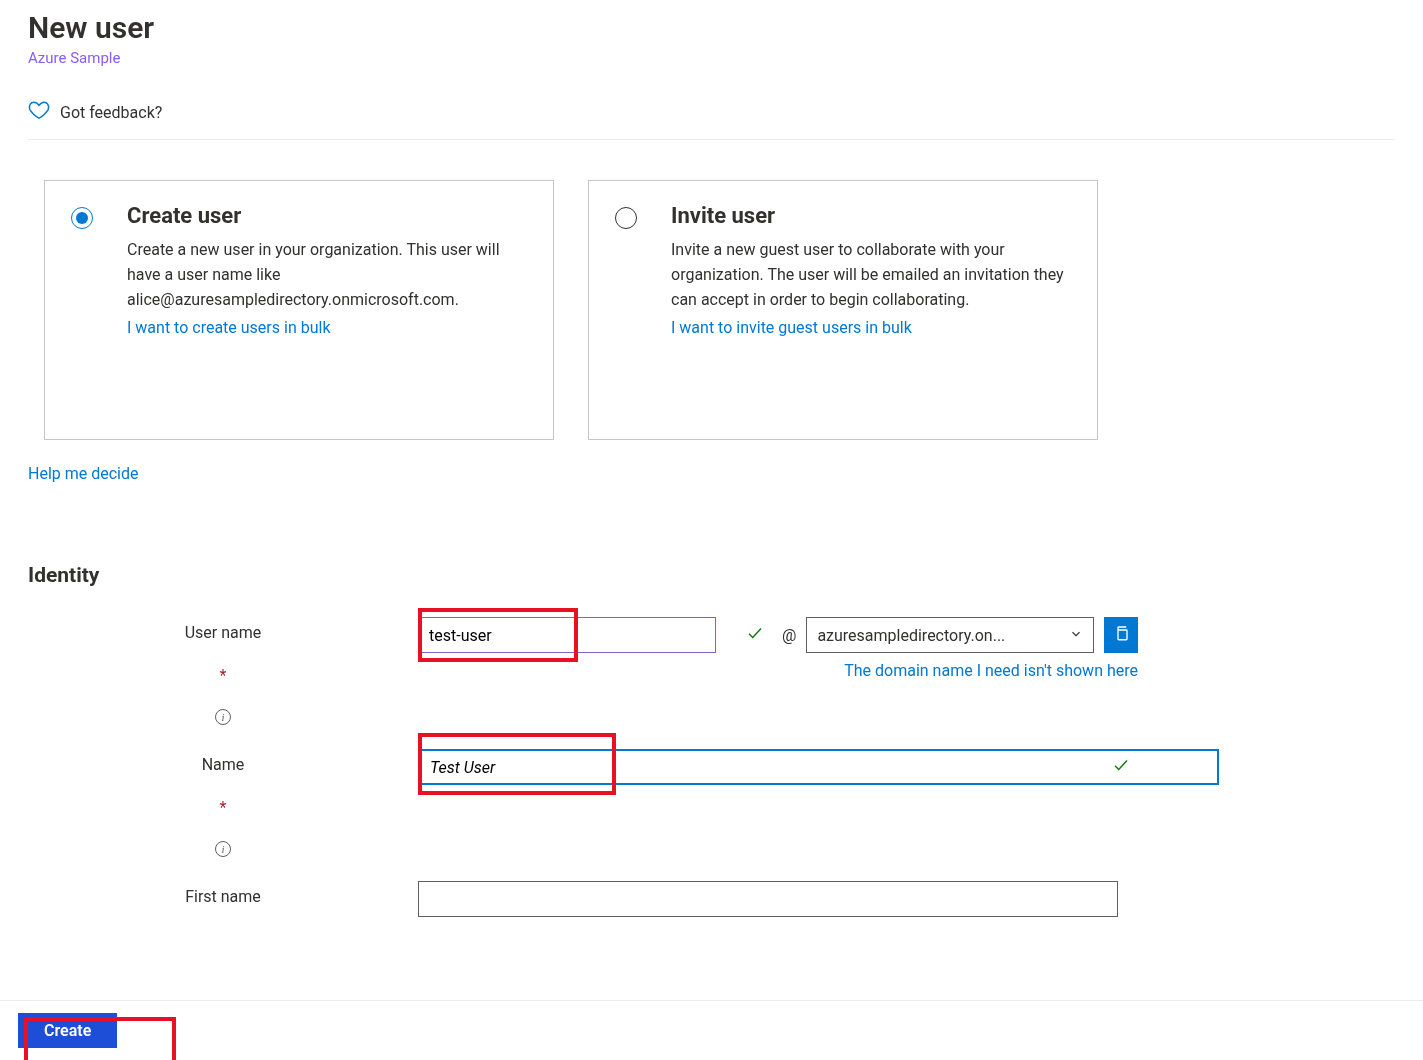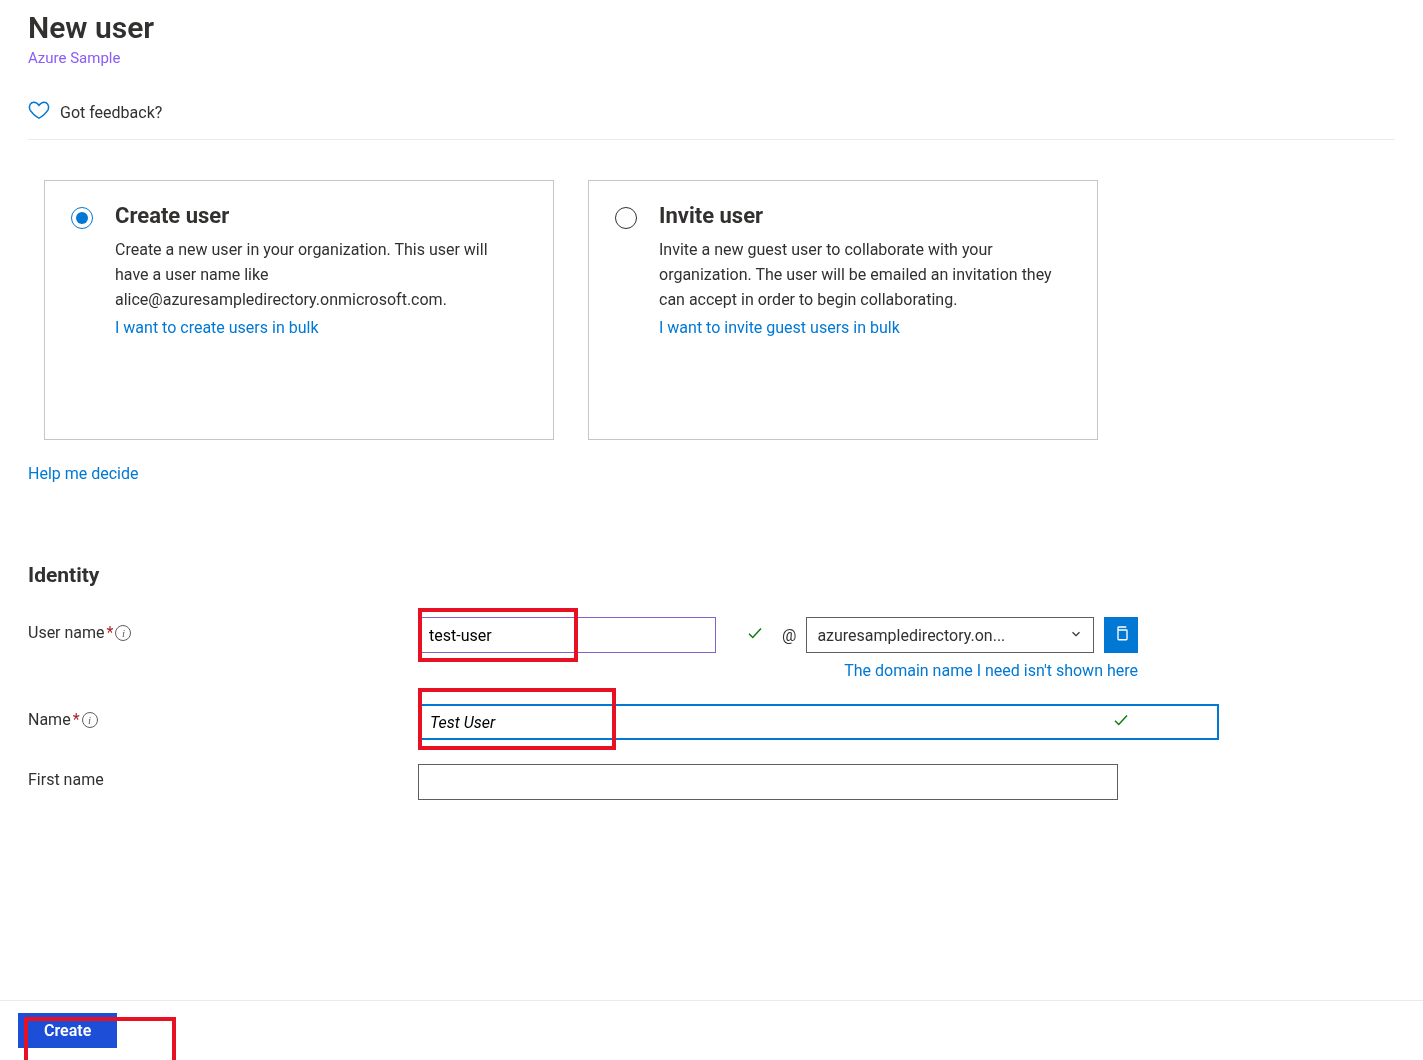--- a/index.html
+++ b/index.html
@@ -41,21 +41,21 @@
     gap: 34px;
     margin-bottom: 24px;
     padding-left: 16px;
   }
   .option-card {
     border: 1px solid #c8c6c4;
     width: 510px;
     min-height: 260px;
     padding: 22px 26px;
     display: flex;
-    gap: 22px;
+    gap: 34px;
     cursor: pointer;
   }
   .radio-outer {
     width: 22px; height: 22px;
     border: 1.5px solid #323130;
     border-radius: 50%;
     display: flex; align-items: center; justify-content: center;
     flex-shrink: 0;
     margin-top: 4px;
   }
@@ -95,23 +95,24 @@
   }
   .field-row {
     display: flex;
     align-items: flex-start;
     margin-bottom: 24px;
   }
   .field-label-col {
     width: 390px;
     display: flex;
     align-items: center;
-    gap: 2px;
+    gap: 24px;
     font-size: 16px;
     padding-top: 6px;
+    flex-direction: column;
   }
   .required { color: #a4262c; }
   .info-icon {
     width: 16px; height: 16px;
     border: 1px solid #605e5c;
     border-radius: 50%;
     display: inline-flex;
     align-items: center; justify-content: center;
     font-size: 11px;
     color: #605e5c;

